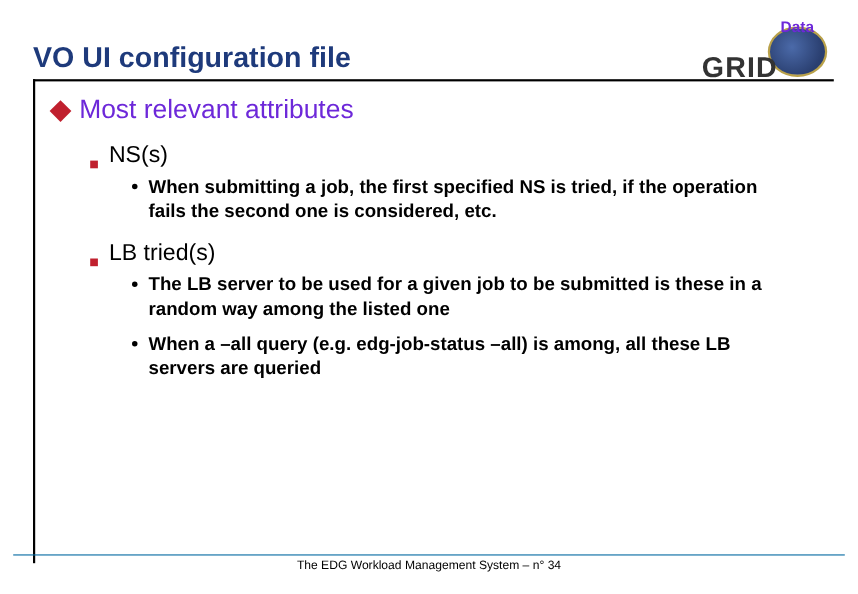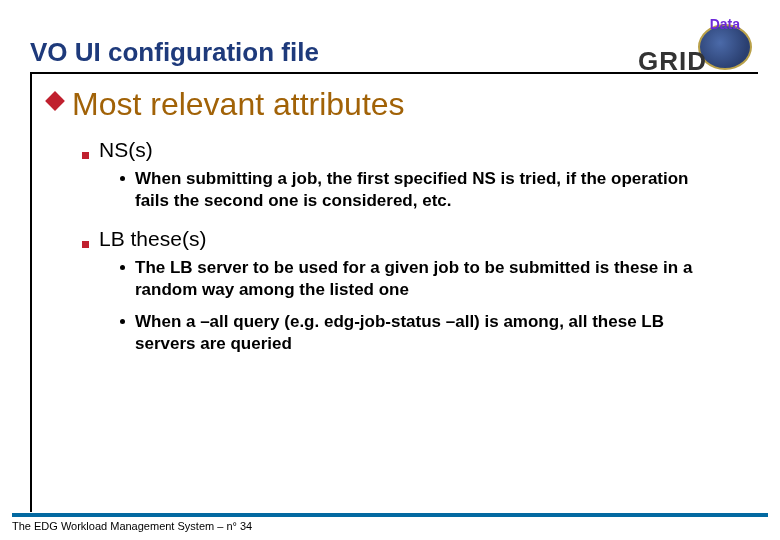--- a/index.html
+++ b/index.html
@@ -88,26 +88,26 @@
   }
   .l1 .diamond {
     width: 14px;
     height: 14px;
     background: #c0202e;
     transform: rotate(45deg);
     margin: 8px 10px 0 0;
     flex: 0 0 14px;
   }
   .l1 .txt {
-    font-size: 32px;
-    color: #a16207;
+    font-size: 24px;
+    color: #6d28d9;
   }
   .l2 {
     display: flex;
-    align-items: center;
+    align-items: flex-end;
     margin: 15px 0 4px 34px;
   }
   .l2 .sq {
     width: 7px;
     height: 7px;
     background: #c0202e;
     margin: 10px 10px 0 0;
     flex: 0 0 7px;
   }
   .l2 .txt {
@@ -130,25 +130,25 @@
   }
   .l3 .txt {
     font-size: 17px;
     color: #000;
     line-height: 1.3;
   }
   .footer {
     position: absolute;
     left: 0;
     right: 0;
-    bottom: 8px;
-    border-top: 4px solid #0369a1;
+    bottom: 20px;
+    border-top: 1px solid #0369a1;
     margin: 0 12px;
     padding-top: 3px;
-    text-align: left;
+    text-align: center;
     font-size: 11px;
     color: #000;
   }
   .footer .pg {
     display: inline;
   }
 </style>
 </head>
 <body>
 
@@ -177,21 +177,21 @@
       <div class="sq"></div>
       <div class="txt">NS(s)</div>
     </div>
     <div class="l3">
       <div class="dot"></div>
       <div class="txt">When submitting a job, the first specified NS is tried, if the operation fails the second one is considered, etc.</div>
     </div>
 
     <div class="l2">
       <div class="sq"></div>
-      <div class="txt">LB these(s)</div>
+      <div class="txt">LB tried(s)</div>
     </div>
     <div class="l3">
       <div class="dot"></div>
       <div class="txt">The LB server to be used for a given job to be submitted is these in a random way among the listed one</div>
     </div>
     <div class="l3">
       <div class="dot"></div>
       <div class="txt">When a –all query (e.g. edg-job-status –all) is among, all these LB servers are queried</div>
     </div>
 

